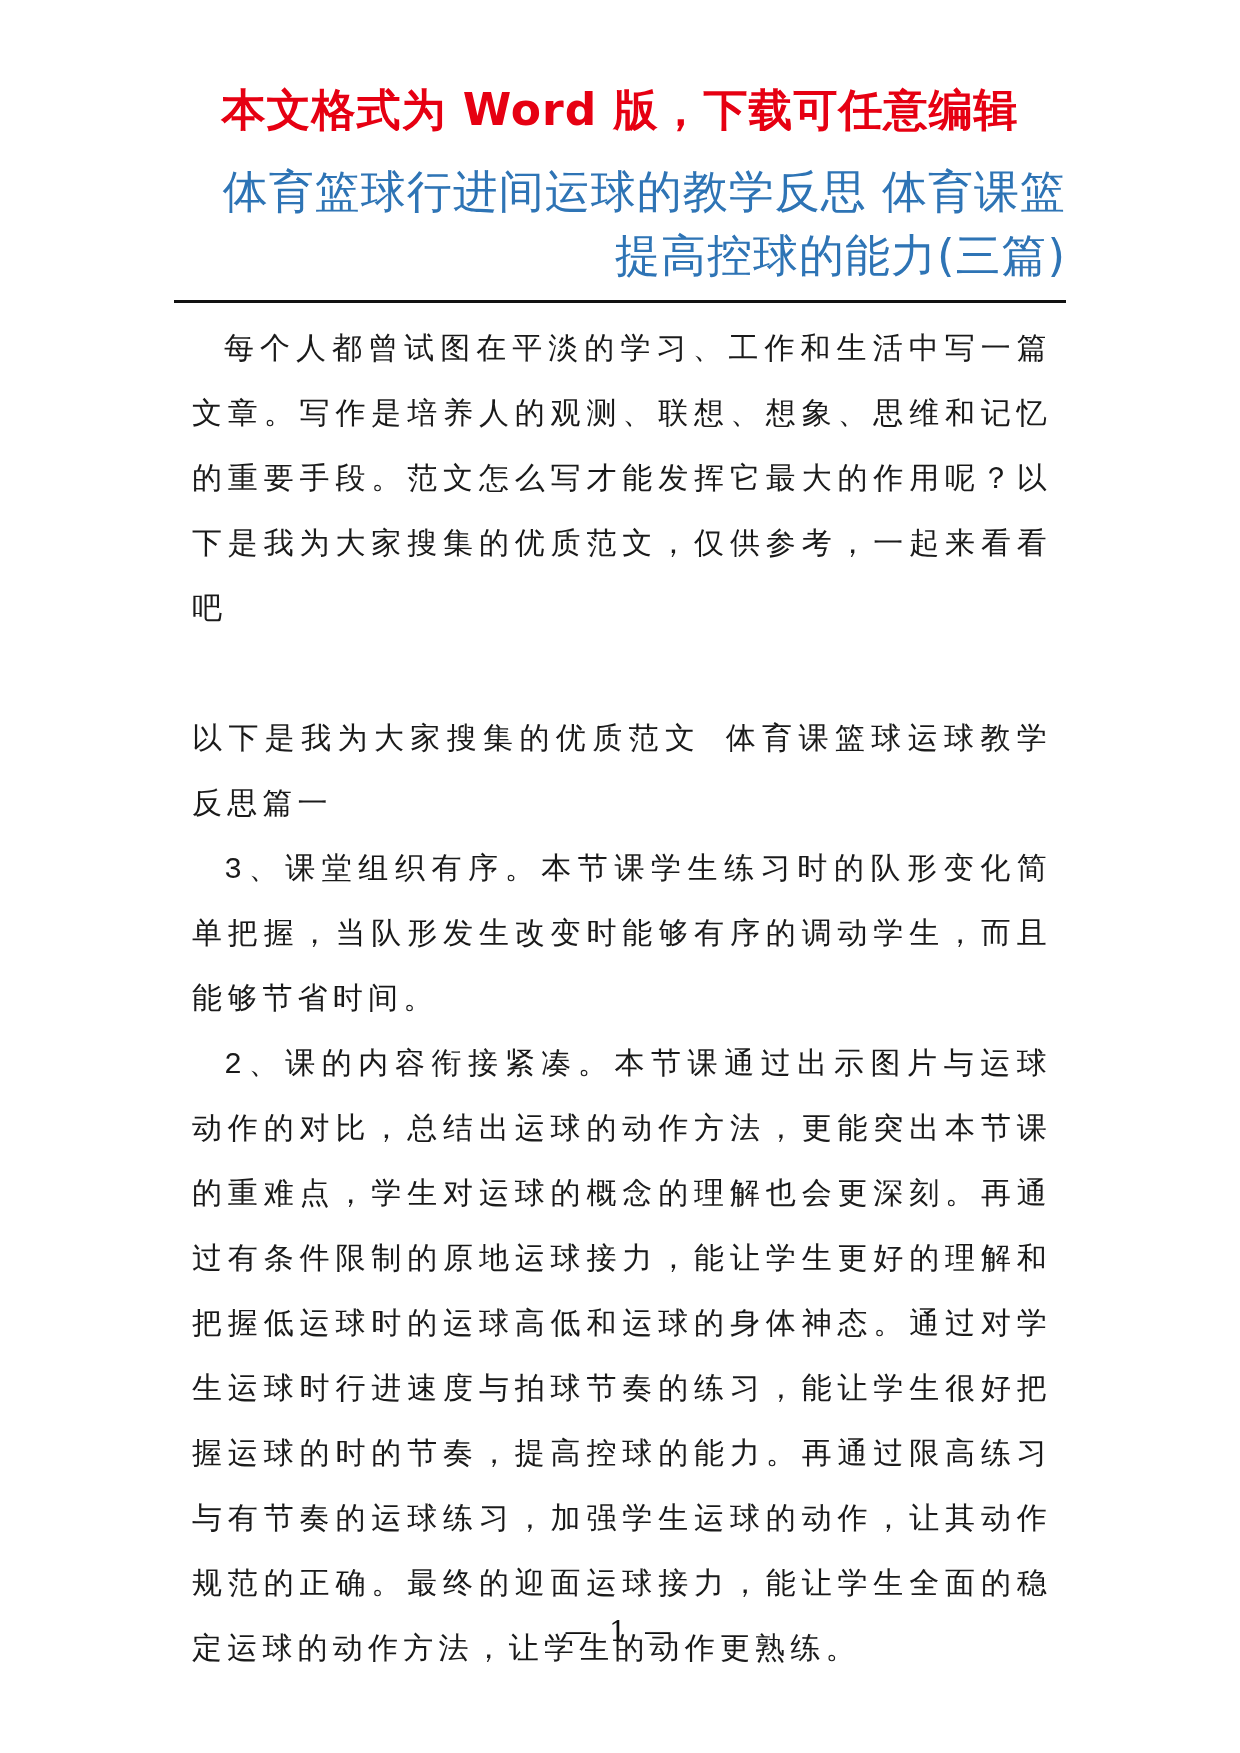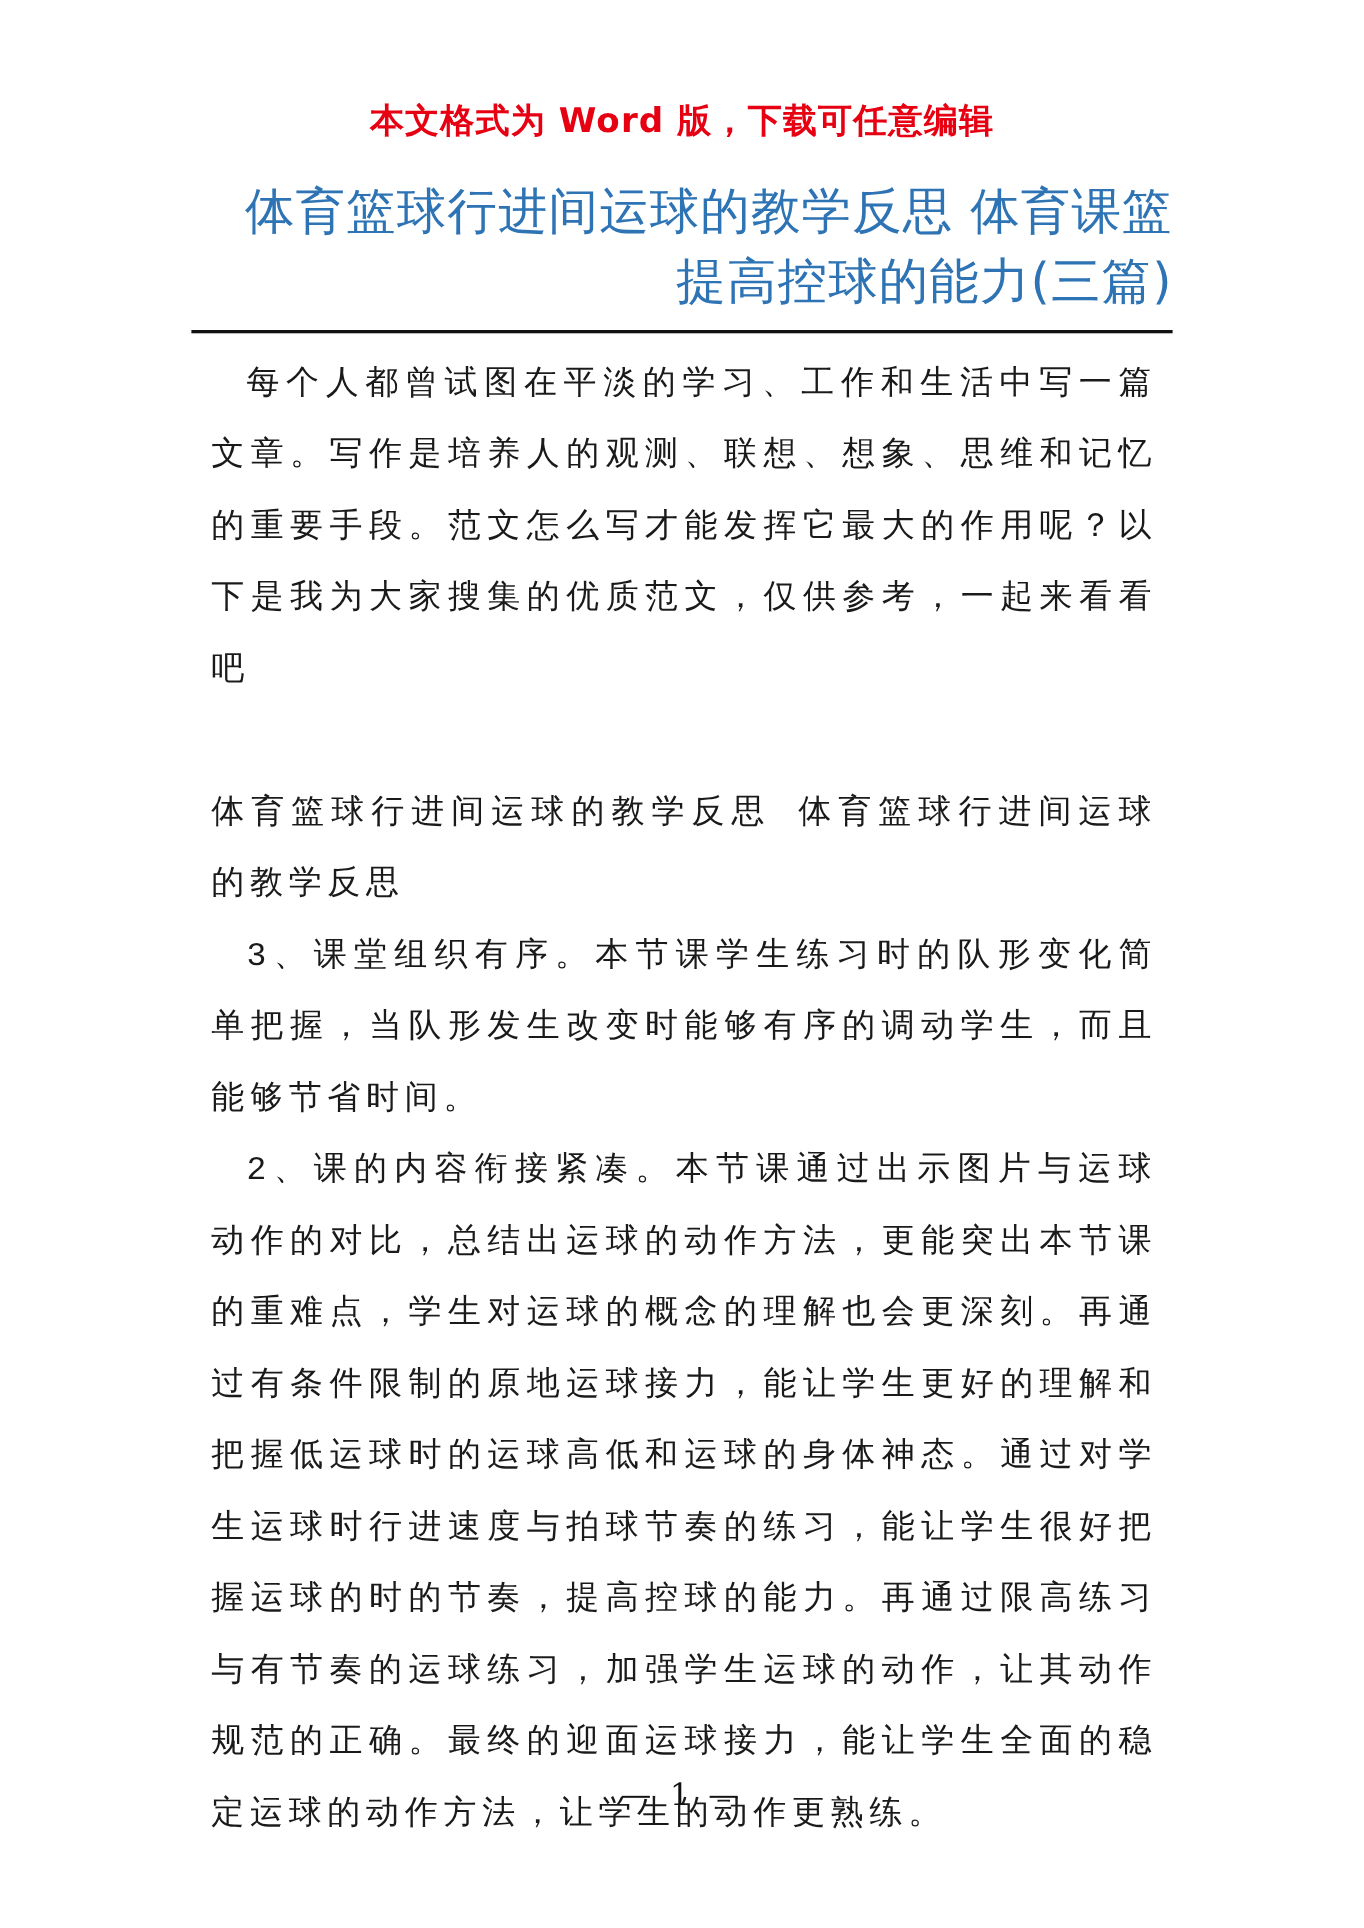--- a/index.html
+++ b/index.html
@@ -15,21 +15,21 @@
       font-family: "DejaVu Serif", "Liberation Serif", serif;
       color: #111111;
     }
     .banner {
       position: absolute;
       top: 88px;
       left: 0;
       width: 1240px;
       text-align: center;
       font-family: "DejaVu Sans", "Liberation Sans", sans-serif;
-      font-size: 31px;
+      font-size: 44px;
       font-weight: bold;
       line-height: 44px;
       color: #e60012;
       letter-spacing: 1px;
     }
     .title {
       position: absolute;
       top: 160px;
       left: 174px;
       width: 892px;
@@ -96,20 +96,20 @@
   <span class="title-line">提高控球的能力(三篇)</span>
 </div>
 
 <div class="rule"></div>
 
 <div class="body-text">
   <p class="para indent">每个人都曾试图在平淡的学习、工作和生活中写一篇文章。写作是培养人的观测、联想、想象、思维和记忆的重要手段。范文怎么写才能发挥它最大的作用呢？以下是我为大家搜集的优质范文，仅供参考，一起来看看吧</p>
 
   <div class="spacer"></div>
 
-  <p class="para">体育篮球行进间运球的教学反思 体育篮球行进间运球的教学反思</p>
+  <p class="para">以下是我为大家搜集的优质范文 体育课篮球运球教学反思篇一</p>
 
   <p class="para indent">3、课堂组织有序。本节课学生练习时的队形变化简单把握，当队形发生改变时能够有序的调动学生，而且能够节省时间。</p>
 
   <p class="para indent">2、课的内容衔接紧凑。本节课通过出示图片与运球动作的对比，总结出运球的动作方法，更能突出本节课的重难点，学生对运球的概念的理解也会更深刻。再通过有条件限制的原地运球接力，能让学生更好的理解和把握低运球时的运球高低和运球的身体神态。通过对学生运球时行进速度与拍球节奏的练习，能让学生很好把握运球的时的节奏，提高控球的能力。再通过限高练习与有节奏的运球练习，加强学生运球的动作，让其动作规范的正确。最终的迎面运球接力，能让学生全面的稳定运球的动作方法，让学生的动作更熟练。</p>
 </div>
 
 <div class="page-number">— 1 —</div>
 
 </body></html>

